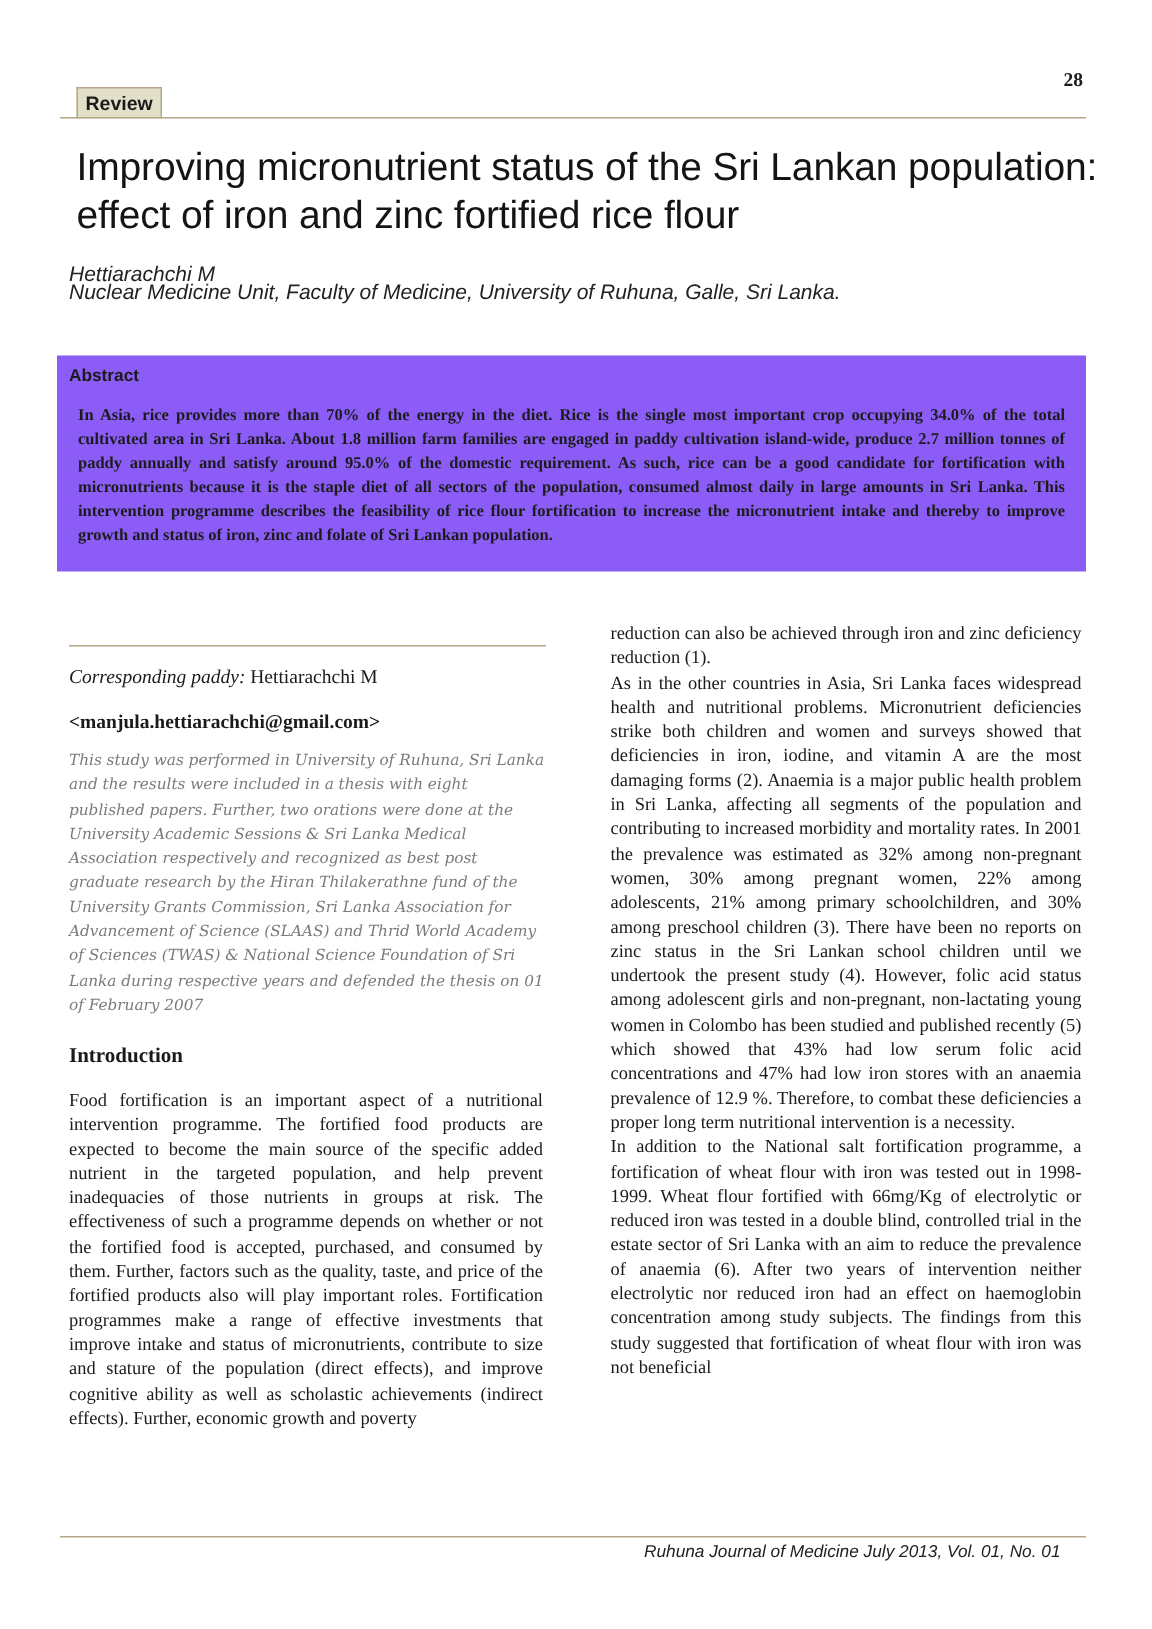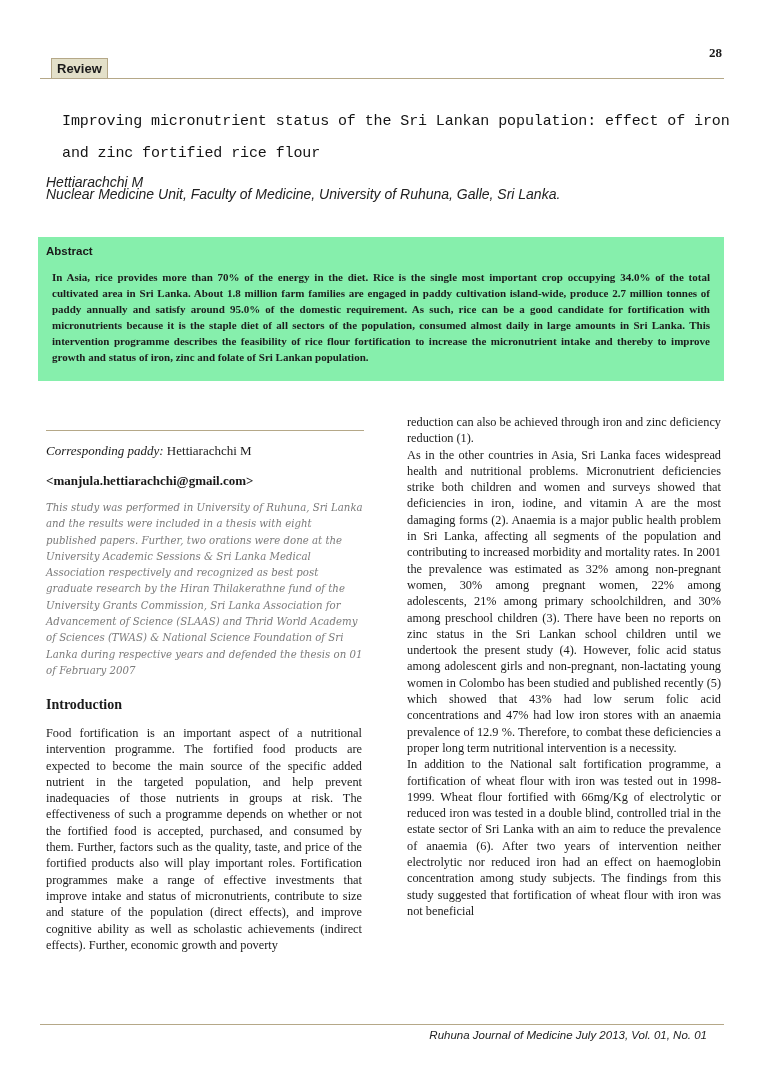--- a/index.html
+++ b/index.html
@@ -1,23 +1,23 @@
 <!DOCTYPE html>
 <html><head>
 <meta charset="utf-8">
 <style>
   html, body { margin: 0; padding: 0; background: #ffffff; }
   body { width: 768px; height: 1086px; position: relative; overflow: hidden; color: #1a1a1a; }
   .page-number { position: absolute; top: 45px; right: 46px; font-family: "Liberation Serif", serif; font-size: 13px; font-weight: bold; }
   .header-rule { position: absolute; top: 78px; left: 40px; width: 684px; height: 0; border-top: 1px solid #b5a888; }
   .review-badge { position: absolute; top: 58px; left: 41px; padding: 1px 5px 1px 5px; background: #e3e0c9; border: 1px solid #b5a888; border-bottom: none; font-family: "Liberation Sans", sans-serif; font-weight: bold; font-size: 13px; line-height: 18px; margin-left: 10px; }
-  .title { position: absolute; top: 90px; left: 46px; width: 690px; margin: 16px; font-family: Liberation Mono, monospace; font-weight: normal; font-size: 15px; line-height: 32px; letter-spacing: -0.1px; color: #141414; }
+  .title { position: absolute; top: 90px; left: 46px; width: 690px; margin: 5px; font-family: Liberation Sans, sans-serif; font-weight: normal; font-size: 26px; line-height: 32px; letter-spacing: -0.1px; color: #141414; }
   .author { position: absolute; top: 172px; left: 46px; font-family: "Liberation Sans", sans-serif; font-style: italic; font-size: 14px; line-height: 20px; color: #222; }
   .affiliation { position: absolute; top: 184px; left: 46px; font-family: Liberation Sans, sans-serif; font-style: italic; font-size: 14px; line-height: 20px; color: #222; }
-  .abstract-box { position: absolute; top: 237px; left: 38px; width: 686px; height: 144px; background: #86efac; box-sizing: border-box; padding: 6px 8px 0 8px; }
+  .abstract-box { position: absolute; top: 237px; left: 38px; width: 686px; height: 144px; background: #8b5cf6; box-sizing: border-box; padding: 6px 8px 0 8px; }
   .abstract-heading { font-family: "Liberation Sans", sans-serif; font-weight: bold; font-size: 11.5px; line-height: 16px; margin: 0 0 10px 0; }
   .abstract-text { font-family: Liberation Serif, serif; font-weight: bold; font-size: 11px; line-height: 16px; text-align: justify; margin: 6px; color: #1c1c1c; }
   .left-rule { position: absolute; top: 430px; left: 46px; width: 318px; border-top: 1px solid #b5a888; }
   .corr { position: absolute; top: 442px; left: 46px; font-family: "Liberation Serif", serif; font-size: 13px; line-height: 18px; }
   .corr .label { font-style: italic; }
   .email { position: absolute; top: 472px; left: 46px; font-family: Liberation Serif, serif; font-weight: bold; font-size: 13px; line-height: 18px; }
   .note { position: absolute; top: 500px; left: 46px; width: 318px; font-family: "DejaVu Serif", serif; font-style: italic; font-size: 10.2px; line-height: 16.3px; color: #7a7a7a; margin: 0; }
   .intro-heading { position: absolute; top: 696px; left: 46px; margin: 0; font-family: "Liberation Serif", serif; font-weight: bold; font-size: 14px; line-height: 18px; }
   .body-text { font-family: "Liberation Serif", serif; font-size: 12.3px; line-height: 16.3px; text-align: justify; margin: 0; color: #1a1a1a; }
   .intro-p { position: absolute; top: 725px; left: 46px; width: 316px; }

